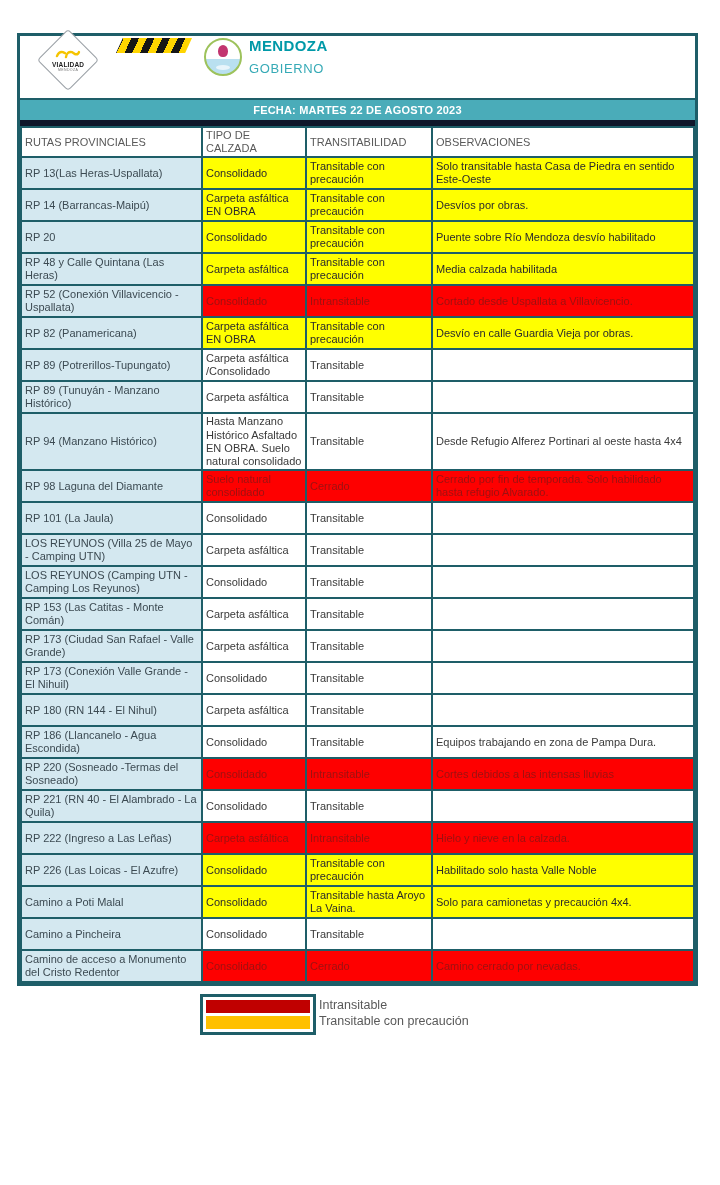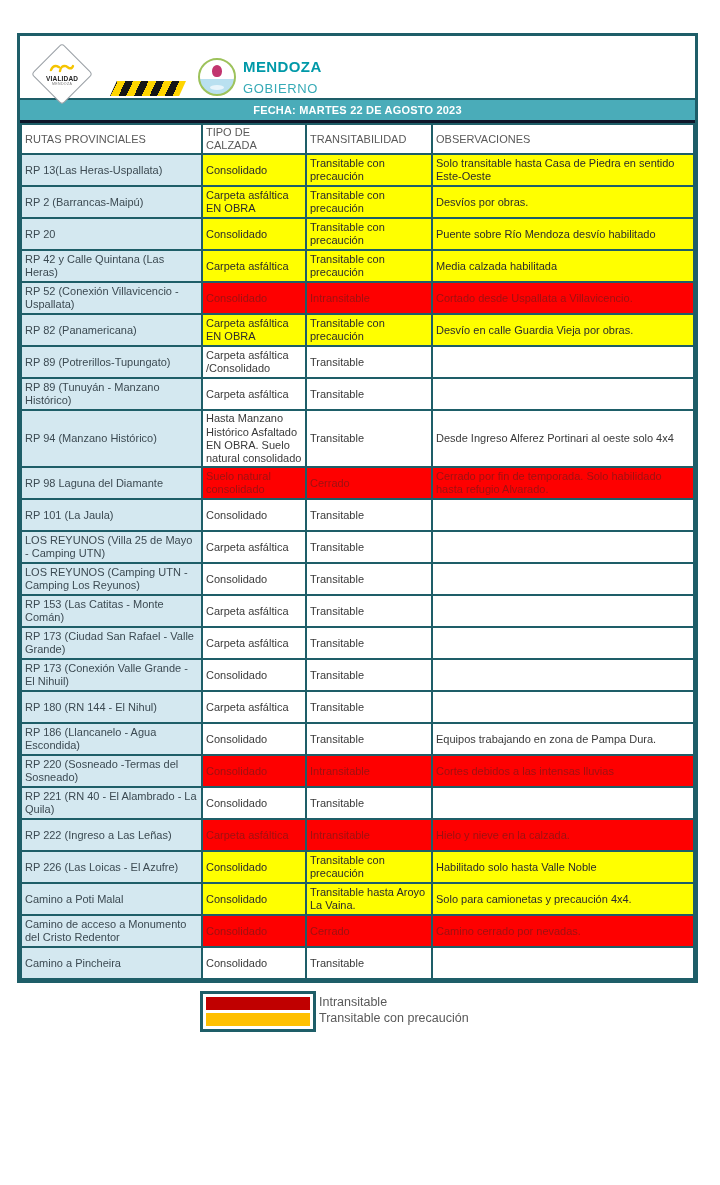--- a/index.html
+++ b/index.html
@@ -1,41 +1,41 @@
 <!DOCTYPE html>
 <html><head>
 <meta charset="utf-8">
 <style>
   html,body{margin:0;padding:0;background:#ffffff;}
   body{width:720px;height:1185px;font-family:"Liberation Sans",sans-serif;-webkit-font-smoothing:antialiased;}
   .page{padding:33px 16px 0 17px;}
   .frame{border:3px solid #1e5e68;width:681px;box-sizing:border-box;background:#fff;}
 
   
-  .band{height:58px;display:flex;align-items:flex-end;padding:2px 6px 2px 10px;box-sizing:content-box;}
+  .band{height:58px;display:flex;align-items:flex-start;padding:2px 6px 2px 16px;box-sizing:content-box;}
   .logo-diamond{width:42px;height:42px;border:1px solid #9aa0a6;transform:rotate(45deg);border-radius:4px;
     display:flex;align-items:center;justify-content:center;margin:0 14px 0 10px;flex:0 0 auto;background:#fff;}
   .logo-diamond .inner{transform:rotate(-45deg);text-align:center;line-height:1;}
   .cpv-squiggle{display:block;margin:0 auto 1px auto;}
   .vial-l1{font-size:6.5px;font-weight:bold;color:#222;letter-spacing:0.2px;}
   .vial-l2{font-size:3.5px;color:#777;letter-spacing:0.4px;}
   .hazard{width:76px;height:15px;margin:0 12px;flex:0 0 auto;
     background:repeating-linear-gradient(115deg,#151515 0 7px,#ffd500 7px 14px);
     clip-path:polygon(9% 0,100% 0,91% 100%,0 100%);}
   .crest{width:34px;height:34px;border-radius:50%;border:2px solid #9dc25b;flex:0 0 auto;position:relative;
     background:linear-gradient(to bottom,#ffffff 0 55%,#b9e0f0 55% 100%);margin-right:7px;}
   .crest .sun{position:absolute;left:50%;top:5px;width:10px;height:12px;margin-left:-5px;border-radius:50% 50% 45% 45%;background:#c2356f;}
   .crest .hill{position:absolute;left:50%;bottom:4px;width:14px;height:5px;margin-left:-7px;border-radius:50%;background:#e8f5fb;}
   .wordmark{line-height:1.05;}
   .wm1{font-weight:bold;font-size:15px;color:#0099a8;letter-spacing:0.4px;}
   .wm2{font-size:13px;color:#36aab6;letter-spacing:0.6px;margin-top:8px;}
   .report-title{margin-left:auto;align-self:center;padding-top:18px;font-size:15px;color:#595959;white-space:nowrap;}
 
   
-  .datebar{background:#4aacb9;border-top:2px solid #1e5e68;border-bottom:3px solid #0f172a;
+  .datebar{background:#4aacb9;border-top:2px solid #1e5e68;border-bottom:6px solid #0f172a;
     color:#ffffff;font-size:11px;font-weight:bold;text-align:center;height:20px;line-height:20px;letter-spacing:0.2px;}
 
   
   table{border-collapse:collapse;width:100%;table-layout:fixed;}
   td,th{border:2px solid #1e5e68;font-size:11px;vertical-align:middle;padding:1px 3px;line-height:1.2;
     overflow:hidden;word-wrap:break-word;}
   thead th{background:#ffffff;color:#595959;font-weight:normal;text-align:left;height:18px;font-size:11px;}
   tbody tr{height:32px;}
   .c-ruta{background:#d4e8f0;color:#3c4a52;}
   tr[data-state="yellow"] .c-st{background:#ffff00;color:#2b2b2b;}
@@ -96,33 +96,33 @@
         </tr>
       </thead>
       <tbody>
         <tr data-state="yellow">
           <td class="c-ruta">RP 13(Las Heras-Uspallata)</td>
           <td class="c-st">Consolidado</td>
           <td class="c-st">Transitable con precaución</td>
           <td class="c-st">Solo transitable hasta Casa de Piedra en sentido Este-Oeste</td>
         </tr>
         <tr data-state="yellow">
-          <td class="c-ruta">RP 2 (Barrancas-Maipú)</td>
+          <td class="c-ruta">RP 14 (Barrancas-Maipú)</td>
           <td class="c-st">Carpeta asfáltica EN OBRA</td>
           <td class="c-st">Transitable con precaución</td>
           <td class="c-st">Desvíos por obras.</td>
         </tr>
         <tr data-state="yellow">
           <td class="c-ruta">RP 20</td>
           <td class="c-st">Consolidado</td>
           <td class="c-st">Transitable con precaución</td>
           <td class="c-st">Puente sobre Río Mendoza desvío habilitado</td>
         </tr>
         <tr data-state="yellow">
-          <td class="c-ruta">RP 42  y Calle Quintana (Las Heras)</td>
+          <td class="c-ruta">RP 48  y Calle Quintana (Las Heras)</td>
           <td class="c-st">Carpeta asfáltica</td>
           <td class="c-st">Transitable con precaución</td>
           <td class="c-st">Media calzada habilitada</td>
         </tr>
         <tr data-state="red">
           <td class="c-ruta">RP 52 (Conexión Villavicencio - Uspallata)</td>
           <td class="c-st">Consolidado</td>
           <td class="c-st">Intransitable</td>
           <td class="c-st">Cortado desde Uspallata a Villavicencio.</td>
         </tr>
@@ -141,21 +141,21 @@
         <tr data-state="white">
           <td class="c-ruta">RP 89 (Tunuyán - Manzano Histórico)</td>
           <td class="c-st">Carpeta asfáltica</td>
           <td class="c-st">Transitable</td>
           <td class="c-st"></td>
         </tr>
         <tr data-state="white">
           <td class="c-ruta">RP 94 (Manzano Histórico)</td>
           <td class="c-st">Hasta Manzano Histórico Asfaltado EN OBRA. Suelo natural consolidado</td>
           <td class="c-st">Transitable</td>
-          <td class="c-st">Desde Ingreso Alferez Portinari al oeste solo 4x4</td>
+          <td class="c-st">Desde Refugio Alferez Portinari al oeste hasta 4x4</td>
         </tr>
         <tr data-state="red">
           <td class="c-ruta">RP 98 Laguna del Diamante</td>
           <td class="c-st">Suelo natural consolidado</td>
           <td class="c-st">Cerrado</td>
           <td class="c-st">Cerrado por fin de temporada. Solo habilidado hasta refugio Alvarado.</td>
         </tr>
         <tr data-state="white">
           <td class="c-ruta">RP 101 (La Jaula)</td>
           <td class="c-st">Consolidado</td>
@@ -227,31 +227,31 @@
           <td class="c-st">Consolidado</td>
           <td class="c-st">Transitable  con precaución</td>
           <td class="c-st">Habilitado solo hasta Valle Noble</td>
         </tr>
         <tr data-state="yellow">
           <td class="c-ruta">Camino a Poti Malal</td>
           <td class="c-st">Consolidado</td>
           <td class="c-st">Transitable hasta Aroyo La Vaina.</td>
           <td class="c-st">Solo para camionetas y precaución 4x4.</td>
         </tr>
+        <tr data-state="white">
+          <td class="c-ruta">Camino a Pincheira</td>
+          <td class="c-st">Consolidado</td>
+          <td class="c-st">Transitable</td>
+          <td class="c-st"></td>
+        </tr>
         <tr data-state="red">
           <td class="c-ruta">Camino de acceso a Monumento del Cristo Redentor</td>
           <td class="c-st">Consolidado</td>
           <td class="c-st">Cerrado</td>
           <td class="c-st">Camino cerrado por nevadas.</td>
-        </tr>
-        <tr data-state="white">
-          <td class="c-ruta">Camino a Pincheira</td>
-          <td class="c-st">Consolidado</td>
-          <td class="c-st">Transitable</td>
-          <td class="c-st"></td>
         </tr>
       </tbody>
     </table>
   </div>
 
   <div class="legend">
     <div class="legend-box">
       <div class="legend-swatch sw-red"></div>
       <div class="legend-swatch sw-orange"></div>
     </div>

